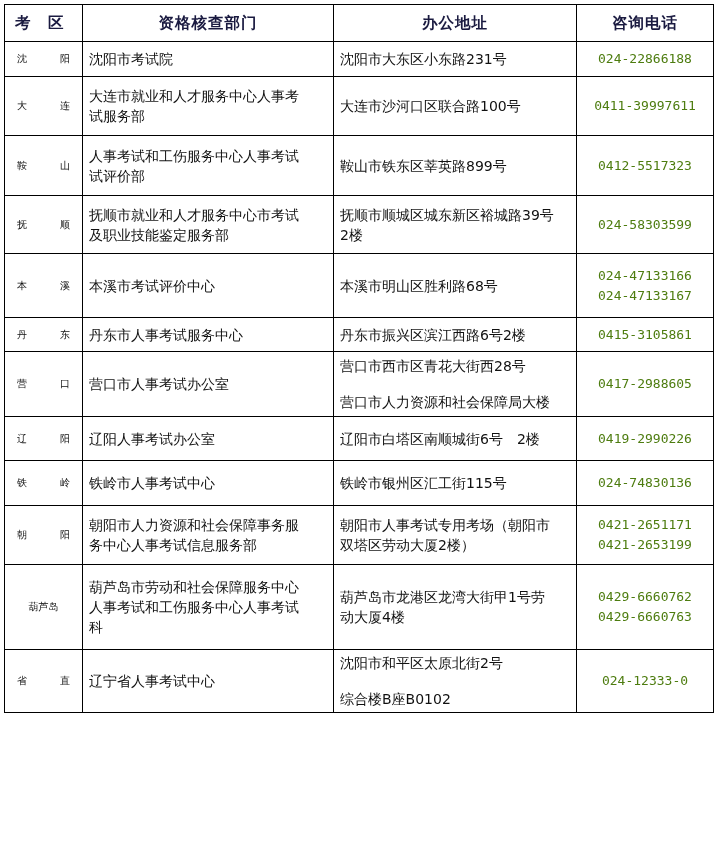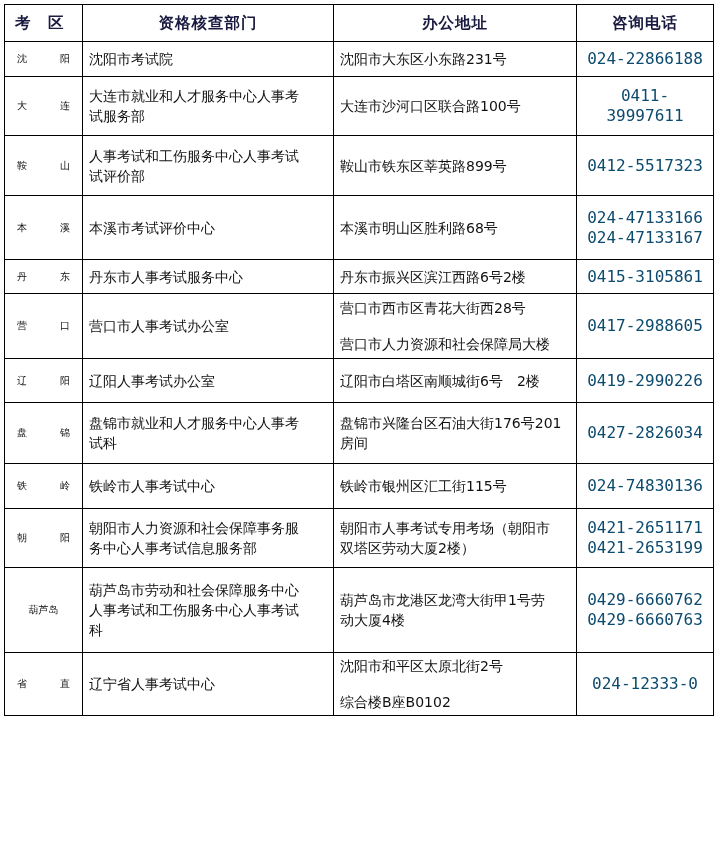--- a/index.html
+++ b/index.html
@@ -7,21 +7,21 @@
          font-family: "DejaVu Sans", "Liberation Sans", sans-serif; color: #111; }
   table { position: absolute; left: 4px; top: 4px; border-collapse: collapse;
           table-layout: fixed; width: 709px; }
   td, th { border: 1.5px solid #000; padding: 0 6px; font-size: 14px; line-height: 20px;
            vertical-align: middle; }
   th { font-weight: bold; color: #1a1a40; font-size: 15.5px; height: 36px; letter-spacing: 1px; }
   th.region-h { text-align: left; padding-left: 10px; letter-spacing: 6px; }
   td.region { text-align: justify; text-align-last: justify; padding: 0 12px 0 12px; font-size: 10px; }
   td.region.nojust { text-align: center; text-align-last: center; }
   td.dept, td.addr { text-align: left; }
-  td.phone { text-align: center; font-family: "DejaVu Sans Mono", "Liberation Mono", monospace; font-size: 16px; color: #0c4a6e; }
+  td.phone { text-align: center; font-family: "DejaVu Sans Mono", "Liberation Mono", monospace; font-size: 13px; color: #4d7c0f; }
   .line { display: block; }
   .phone .line + .line { }
   .addr .line.spaced + .line { margin-top: 16px; }
   col.c1 { width: 78px; } col.c2 { width: 251px; } col.c3 { width: 243px; } col.c4 { width: 137px; }
 </style>
 </head>
 <body>
 
 <table>
   <colgroup>
@@ -70,20 +70,34 @@
           <span class="line">人事考试和工伤服务中心人事考试</span>
           <span class="line">试评价部</span>
         </td>
         <td class="addr">
           <span class="line">鞍山市铁东区莘英路899号</span>
         </td>
         <td class="phone">
           <span class="line">0412-5517323</span>
         </td>
       </tr>
+      <tr style="height: 58px;">
+        <td class="region">抚　顺</td>
+        <td class="dept">
+          <span class="line">抚顺市就业和人才服务中心市考试</span>
+          <span class="line">及职业技能鉴定服务部</span>
+        </td>
+        <td class="addr">
+          <span class="line">抚顺市顺城区城东新区裕城路39号</span>
+          <span class="line">2楼</span>
+        </td>
+        <td class="phone">
+          <span class="line">024-58303599</span>
+        </td>
+      </tr>
       <tr style="height: 64px;">
         <td class="region">本　溪</td>
         <td class="dept">
           <span class="line">本溪市考试评价中心</span>
         </td>
         <td class="addr">
           <span class="line">本溪市明山区胜利路68号</span>
         </td>
         <td class="phone">
           <span class="line">024-47133166</span>
@@ -118,34 +132,20 @@
       <tr style="height: 44px;">
         <td class="region">辽　阳</td>
         <td class="dept">
           <span class="line">辽阳人事考试办公室</span>
         </td>
         <td class="addr">
           <span class="line">辽阳市白塔区南顺城街6号　2楼</span>
         </td>
         <td class="phone">
           <span class="line">0419-2990226</span>
-        </td>
-      </tr>
-      <tr style="height: 61px;">
-        <td class="region">盘　锦</td>
-        <td class="dept">
-          <span class="line">盘锦市就业和人才服务中心人事考</span>
-          <span class="line">试科</span>
-        </td>
-        <td class="addr">
-          <span class="line">盘锦市兴隆台区石油大街176号201</span>
-          <span class="line">房间</span>
-        </td>
-        <td class="phone">
-          <span class="line">0427-2826034</span>
         </td>
       </tr>
       <tr style="height: 45px;">
         <td class="region">铁　岭</td>
         <td class="dept">
           <span class="line">铁岭市人事考试中心</span>
         </td>
         <td class="addr">
           <span class="line">铁岭市银州区汇工街115号</span>
         </td>

